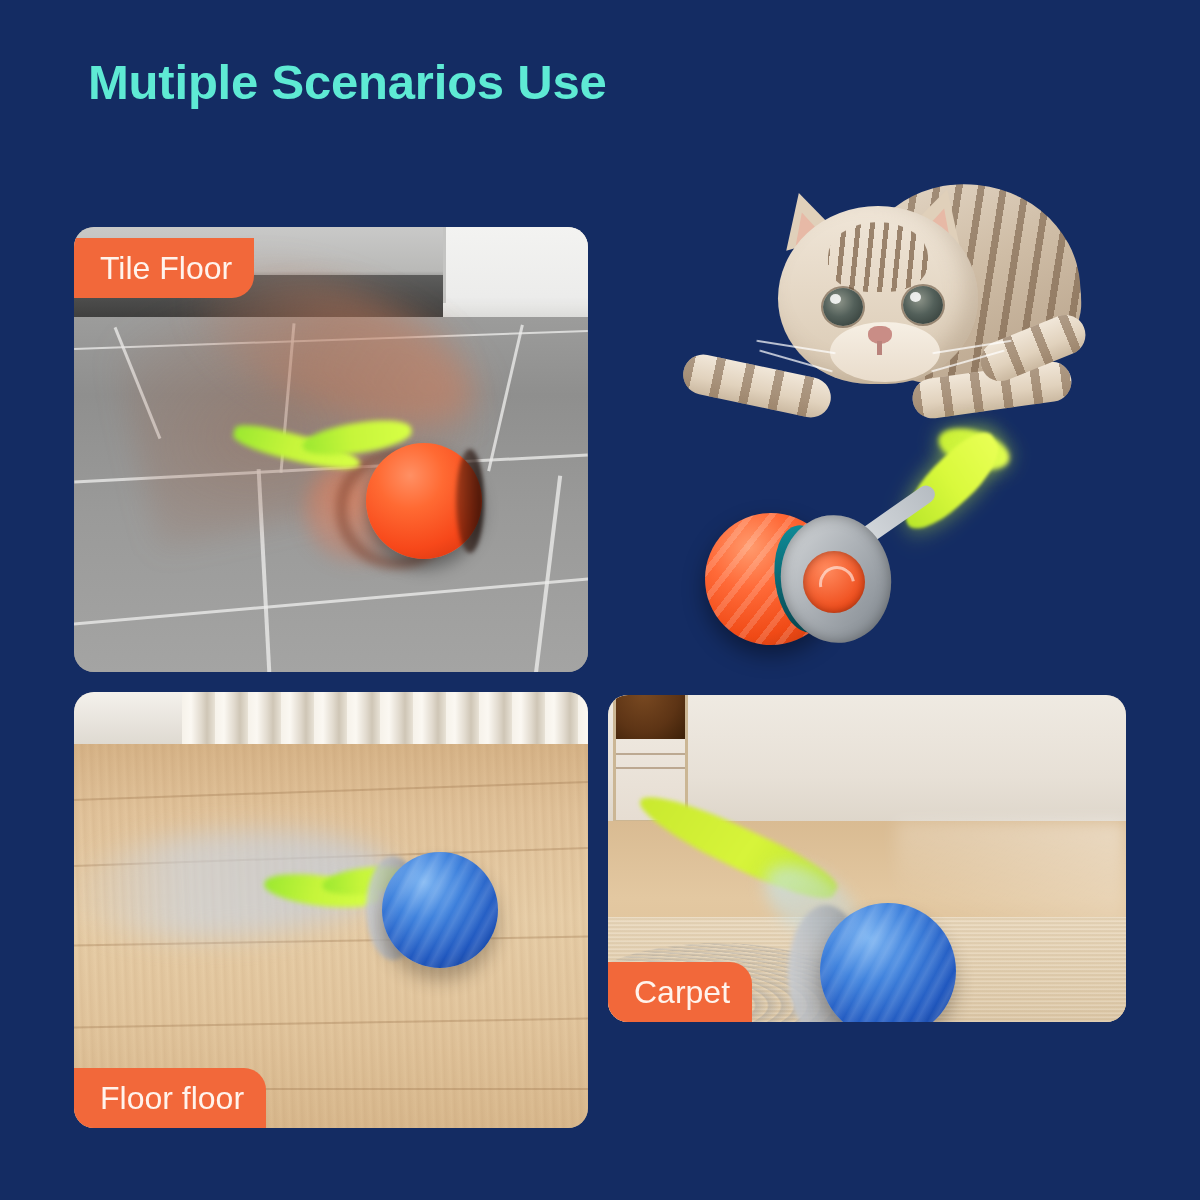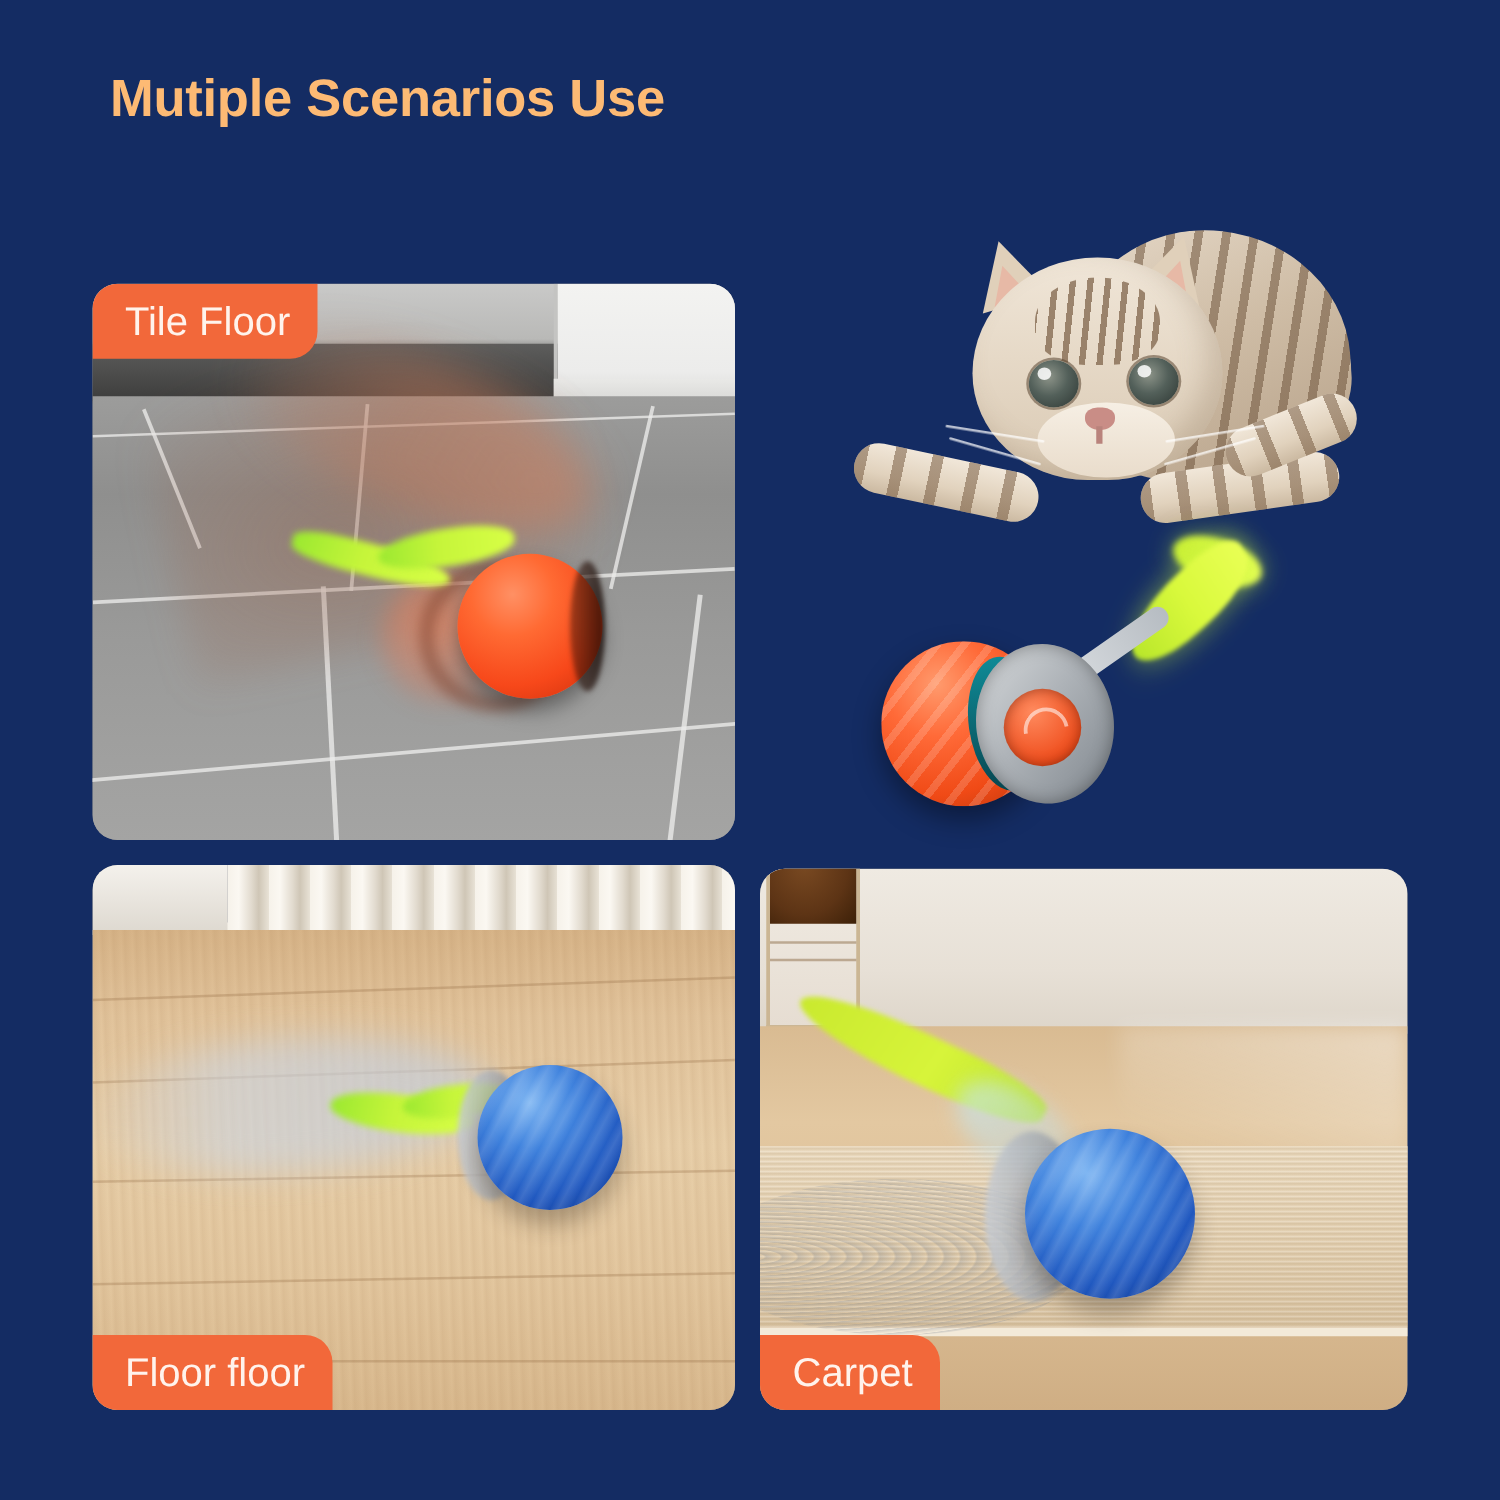--- a/index.html
+++ b/index.html
@@ -9,41 +9,41 @@
     background:#142C63;
     font-family:"Liberation Sans", sans-serif;
     overflow:hidden;
     position:relative;
   }
   .stage { position:absolute; inset:0; }
 
   
   .page-title{
     position:absolute; left:88px; top:57px;
-    font-size:42px; font-weight:700; color:#fdba74;
+    font-size:49px; font-weight:700; color:#5eead4;
     letter-spacing:-0.2px; line-height:1.05; white-space:nowrap;
   }
 
   
   .card{
     position:absolute; overflow:hidden; border-radius:20px;
     background:#888;
   }
   .card .scene{ position:absolute; inset:0; }
 
   
   .badge{
     position:absolute; z-index:40;
     background:#F2683A; color:#FFF3EC;
     font-size:32px; font-weight:400; line-height:1;
     display:flex; align-items:center;
     padding:0 22px 0 26px;
     height:60px; white-space:nowrap;
   }
-  .badge.tl{ left:0; top:0; border-radius:0 0 22px 0; }
+  .badge.tl{ left:0; top:11px; border-radius:0 0 22px 0; }
   .badge.bl{ left:0; bottom:0; border-radius:0 22px 0 0; }
 
   
   #card-tile{ left:74px; top:227px; width:514px; height:445px; }
   .tile-wall{
     position:absolute; left:0; top:0; width:100%; height:96px;
     background:linear-gradient(180deg,#c9c9c8 0%,#b9b9b7 46%,#6f6f6e 60%,#4e4e4d 100%);
   }
   .tile-door{
     position:absolute; right:0; top:0; width:145px; height:100px;
@@ -157,21 +157,21 @@
     background:repeating-linear-gradient(118deg,
       rgba(255,255,255,0) 0px, rgba(255,255,255,.13) 6px, rgba(255,255,255,0) 15px);
   }
   .blue-band{
     position:absolute; border-radius:50%;
     background:linear-gradient(90deg,rgba(200,205,212,.85),rgba(120,128,140,.65));
     filter:blur(2px);
   }
 
   
-  #card-carpet{ left:608px; top:695px; width:518px; height:433px; }
+  #card-carpet{ left:608px; top:695px; width:518px; height:327px; }
   .cp-wall{
     position:absolute; left:0; top:0; width:100%; height:132px;
     background:linear-gradient(180deg,#efeae2 0%,#e7e0d6 62%,#ddd5c9 100%);
   }
   .cp-frame{
     position:absolute; left:5px; top:-4px; width:75px; height:132px;
     background:linear-gradient(180deg,#f1ece4,#e6ddd2);
     border:3px solid #cbb694; border-top:none;
   }
   .cp-frame-dark{

